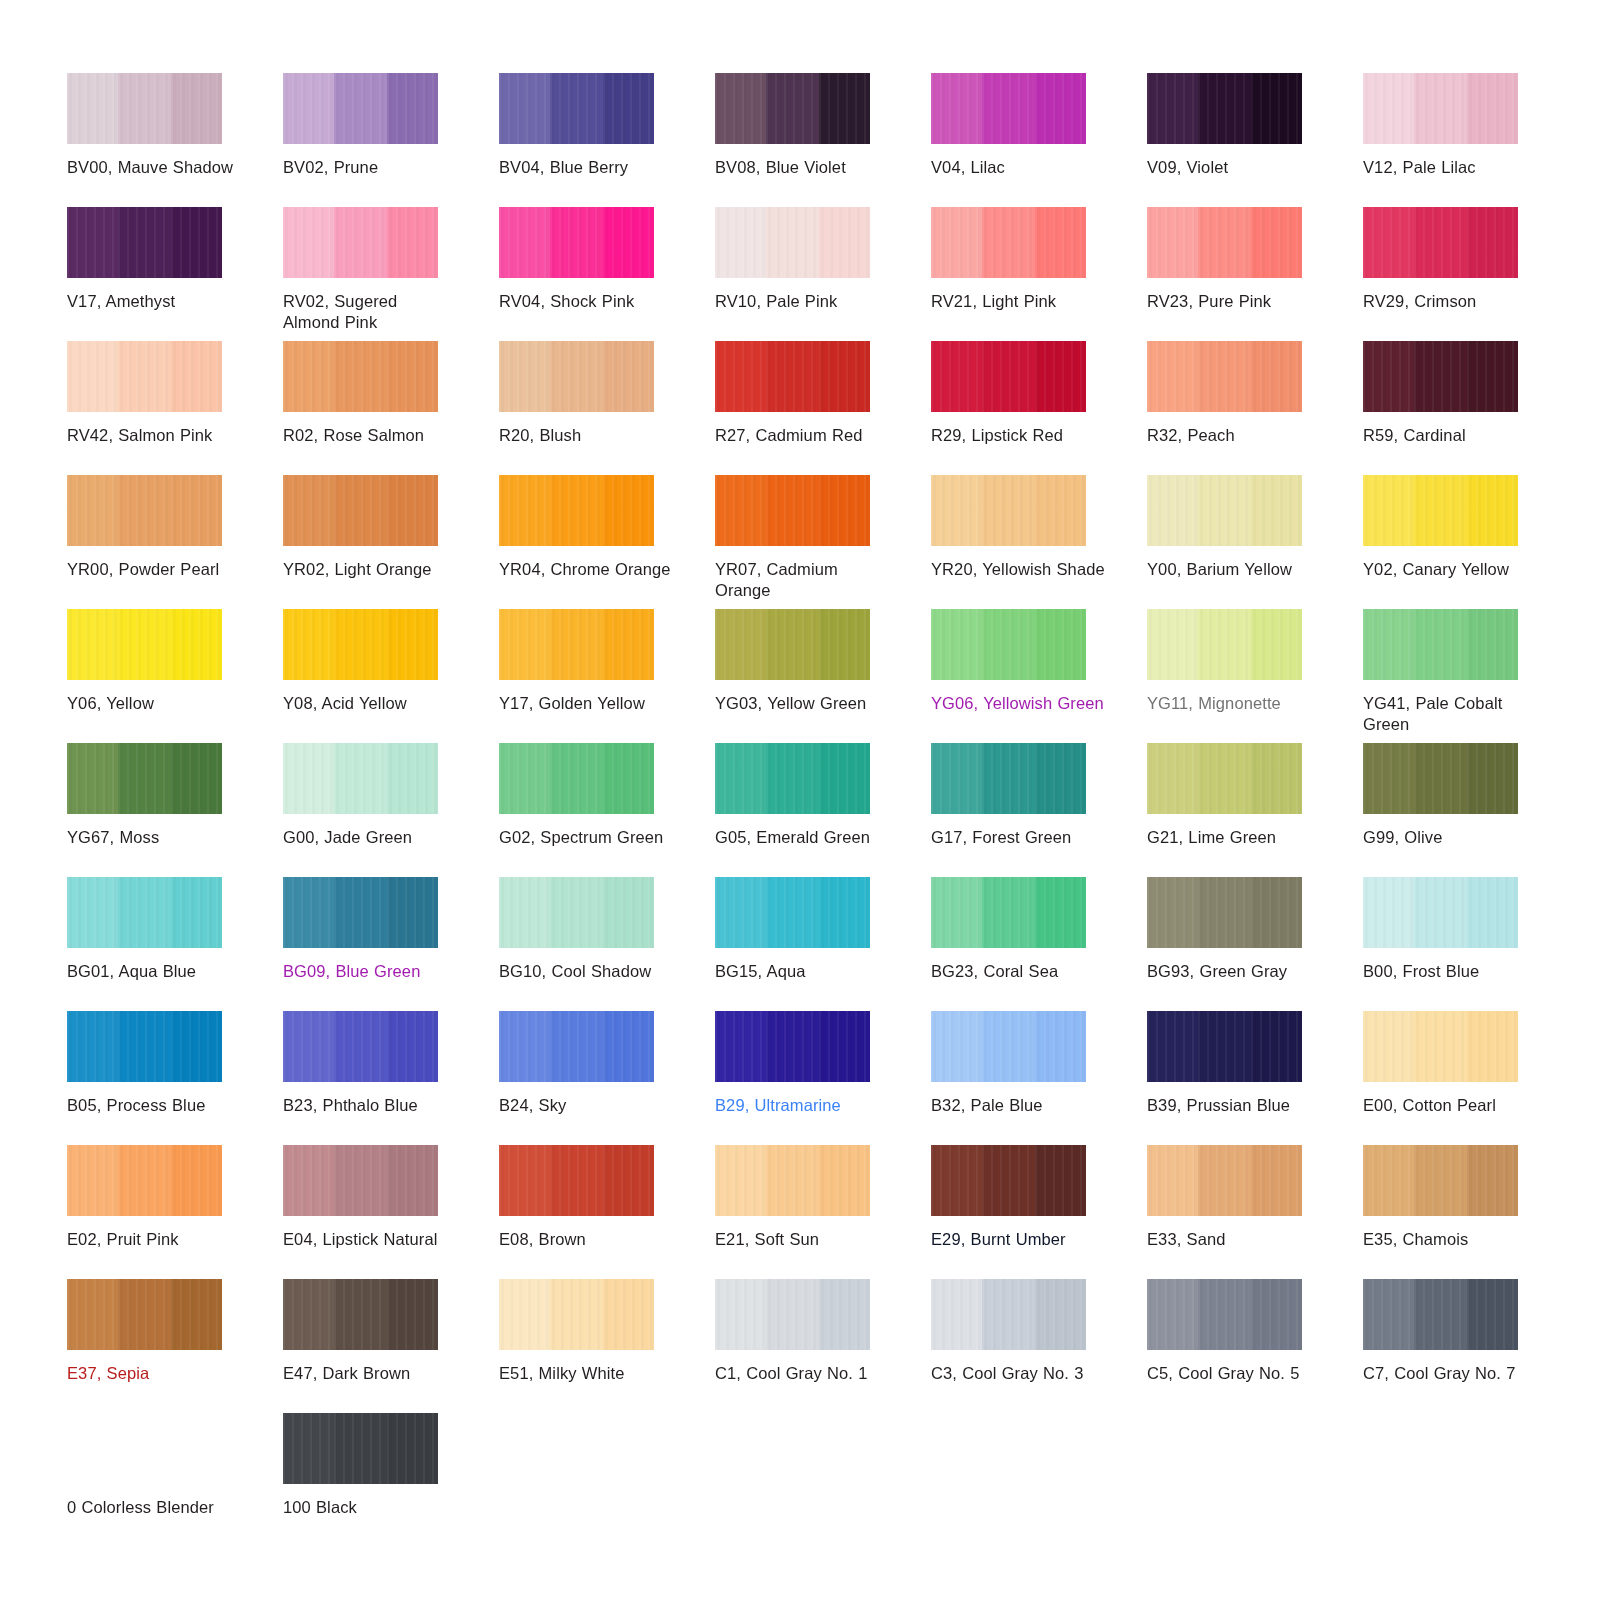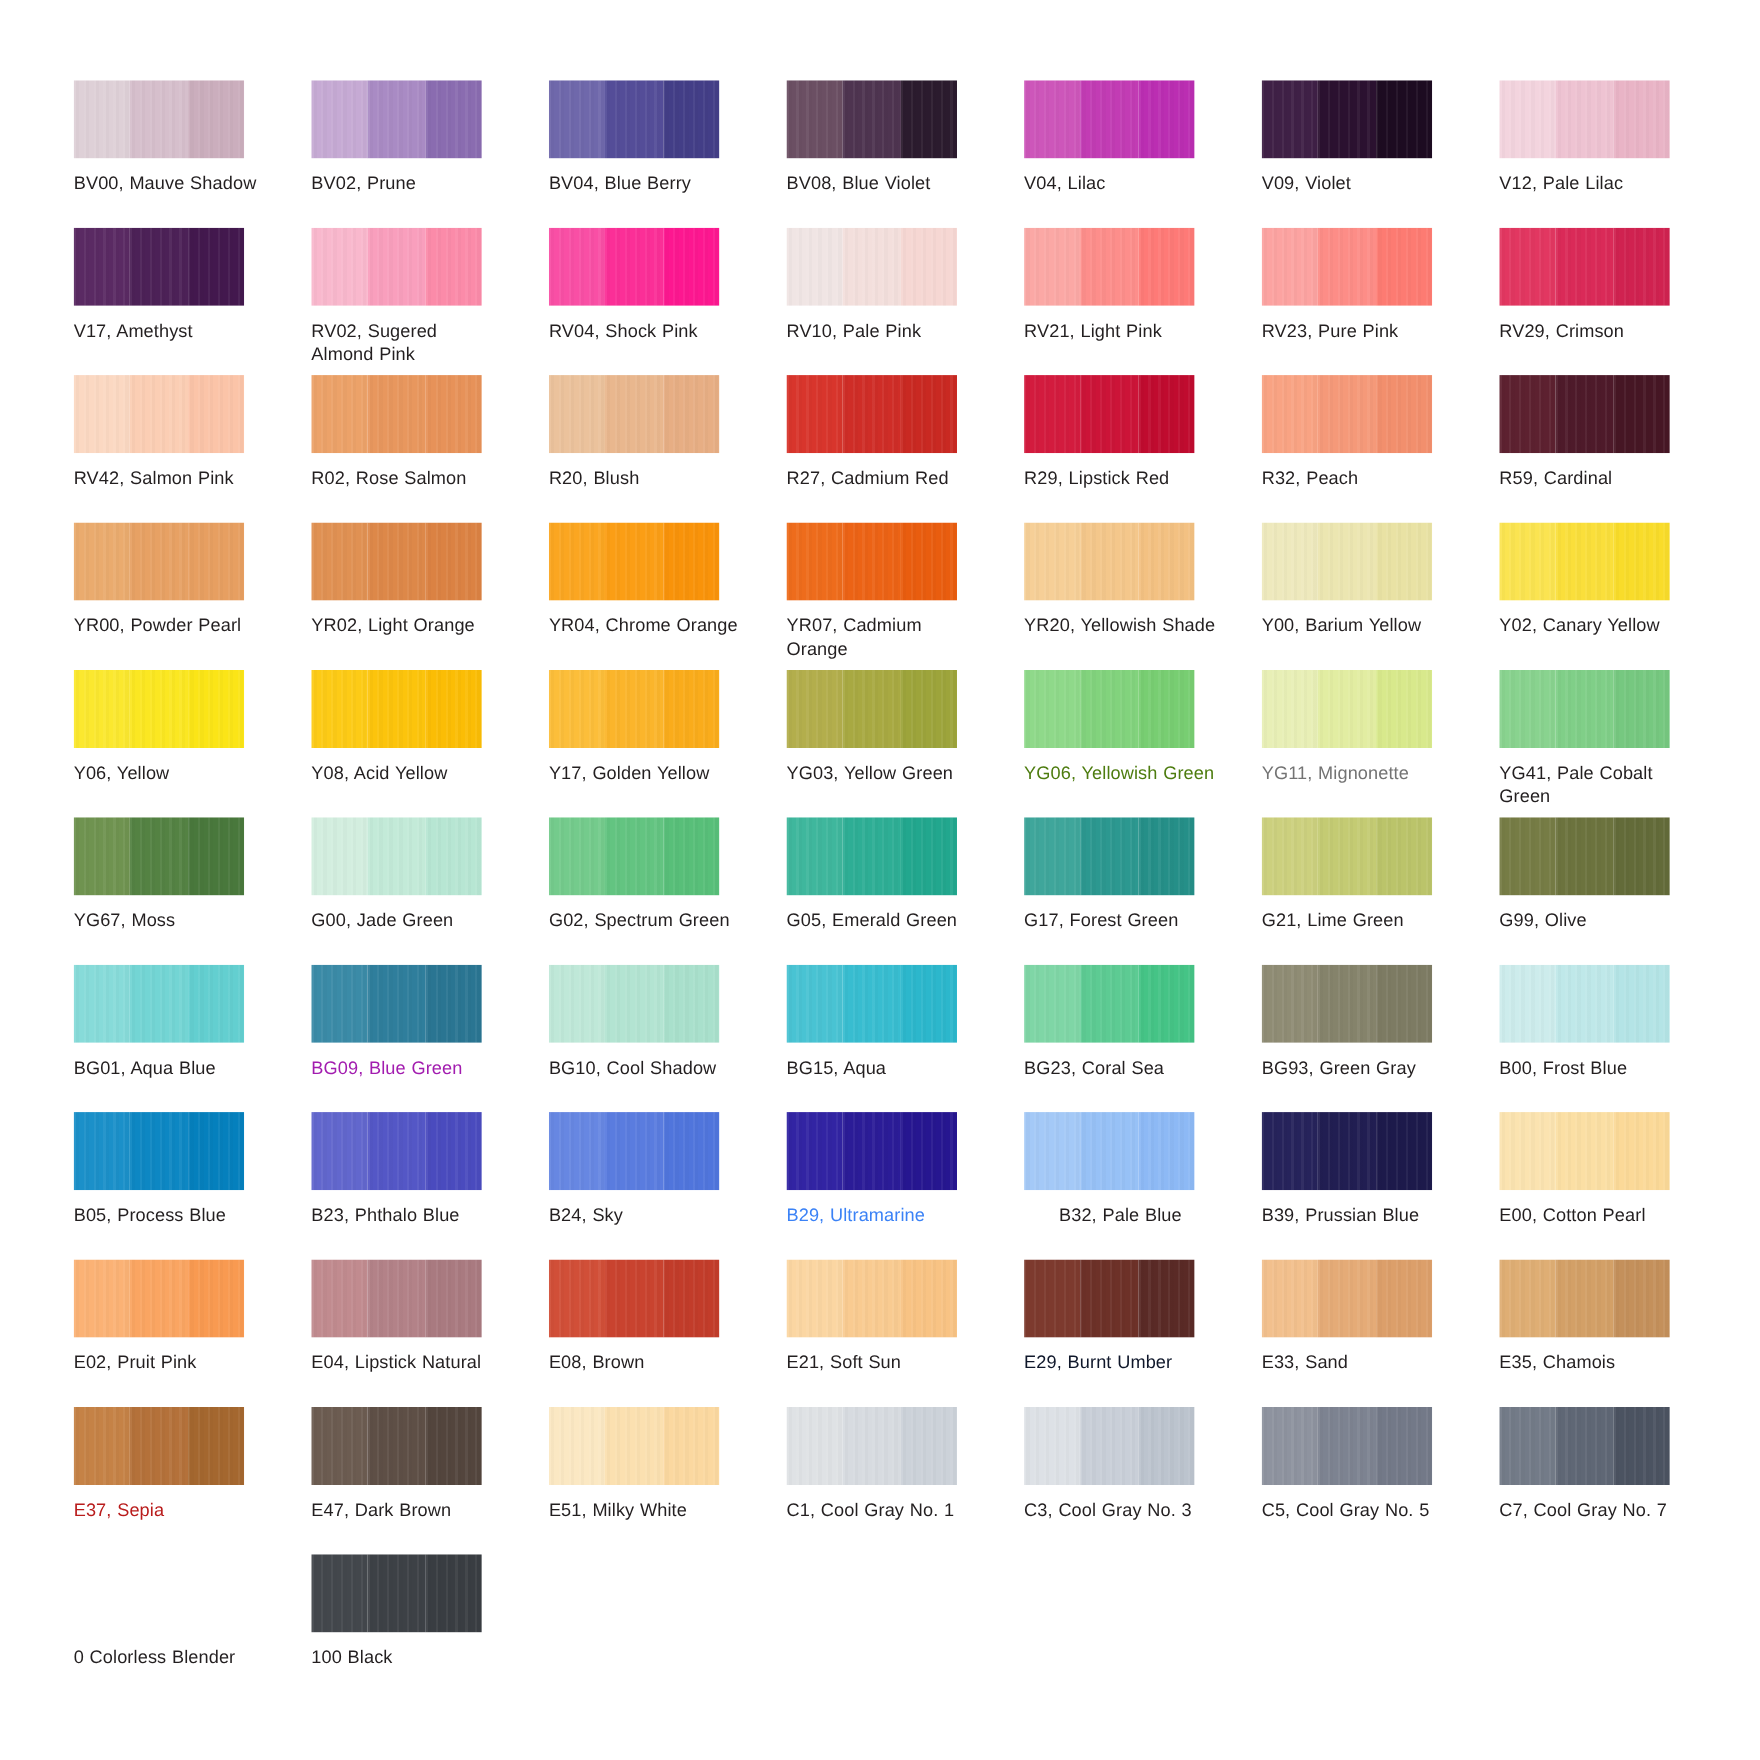--- a/index.html
+++ b/index.html
@@ -337,21 +337,21 @@
           <div class="band b3" style="background-color: rgb(157, 164, 59);"></div>
         </div>
         <div class="swatch-label" style="color: rgb(35, 31, 32);">YG03, Yellow Green</div>
       </div>
       <div class="swatch-cell">
         <div class="swatch-chip">
           <div class="band b1" style="background-color: rgb(143, 217, 138);"></div>
           <div class="band b2" style="background-color: rgb(130, 211, 125);"></div>
           <div class="band b3" style="background-color: rgb(120, 206, 114);"></div>
         </div>
-        <div class="swatch-label" style="color: #4d7c0f;">YG06, Yellowish Green</div>
+        <div class="swatch-label" style="color: #a21caf;">YG06, Yellowish Green</div>
       </div>
       <div class="swatch-cell">
         <div class="swatch-chip">
           <div class="band b1" style="background-color: rgb(232, 239, 182);"></div>
           <div class="band b2" style="background-color: rgb(226, 237, 162);"></div>
           <div class="band b3" style="background-color: rgb(216, 233, 140);"></div>
         </div>
         <div class="swatch-label" style="color: #737373;">YG11, Mignonette</div>
       </div>
       <div class="swatch-cell">
@@ -505,21 +505,21 @@
           <div class="band b3" style="background-color: rgb(38, 22, 144);"></div>
         </div>
         <div class="swatch-label" style="color: #3b82f6;">B29, Ultramarine</div>
       </div>
       <div class="swatch-cell">
         <div class="swatch-chip">
           <div class="band b1" style="background-color: rgb(164, 201, 247);"></div>
           <div class="band b2" style="background-color: rgb(151, 193, 246);"></div>
           <div class="band b3" style="background-color: rgb(141, 185, 245);"></div>
         </div>
-        <div class="swatch-label" style="color: rgb(35, 31, 32); text-align: center;">B32, Pale Blue</div>
+        <div class="swatch-label" style="color: rgb(35, 31, 32);">B32, Pale Blue</div>
       </div>
       <div class="swatch-cell">
         <div class="swatch-chip">
           <div class="band b1" style="background-color: rgb(38, 35, 91);"></div>
           <div class="band b2" style="background-color: rgb(33, 30, 82);"></div>
           <div class="band b3" style="background-color: rgb(29, 26, 75);"></div>
         </div>
         <div class="swatch-label" style="color: rgb(35, 31, 32);">B39, Prussian Blue</div>
       </div>
       <div class="swatch-cell">

